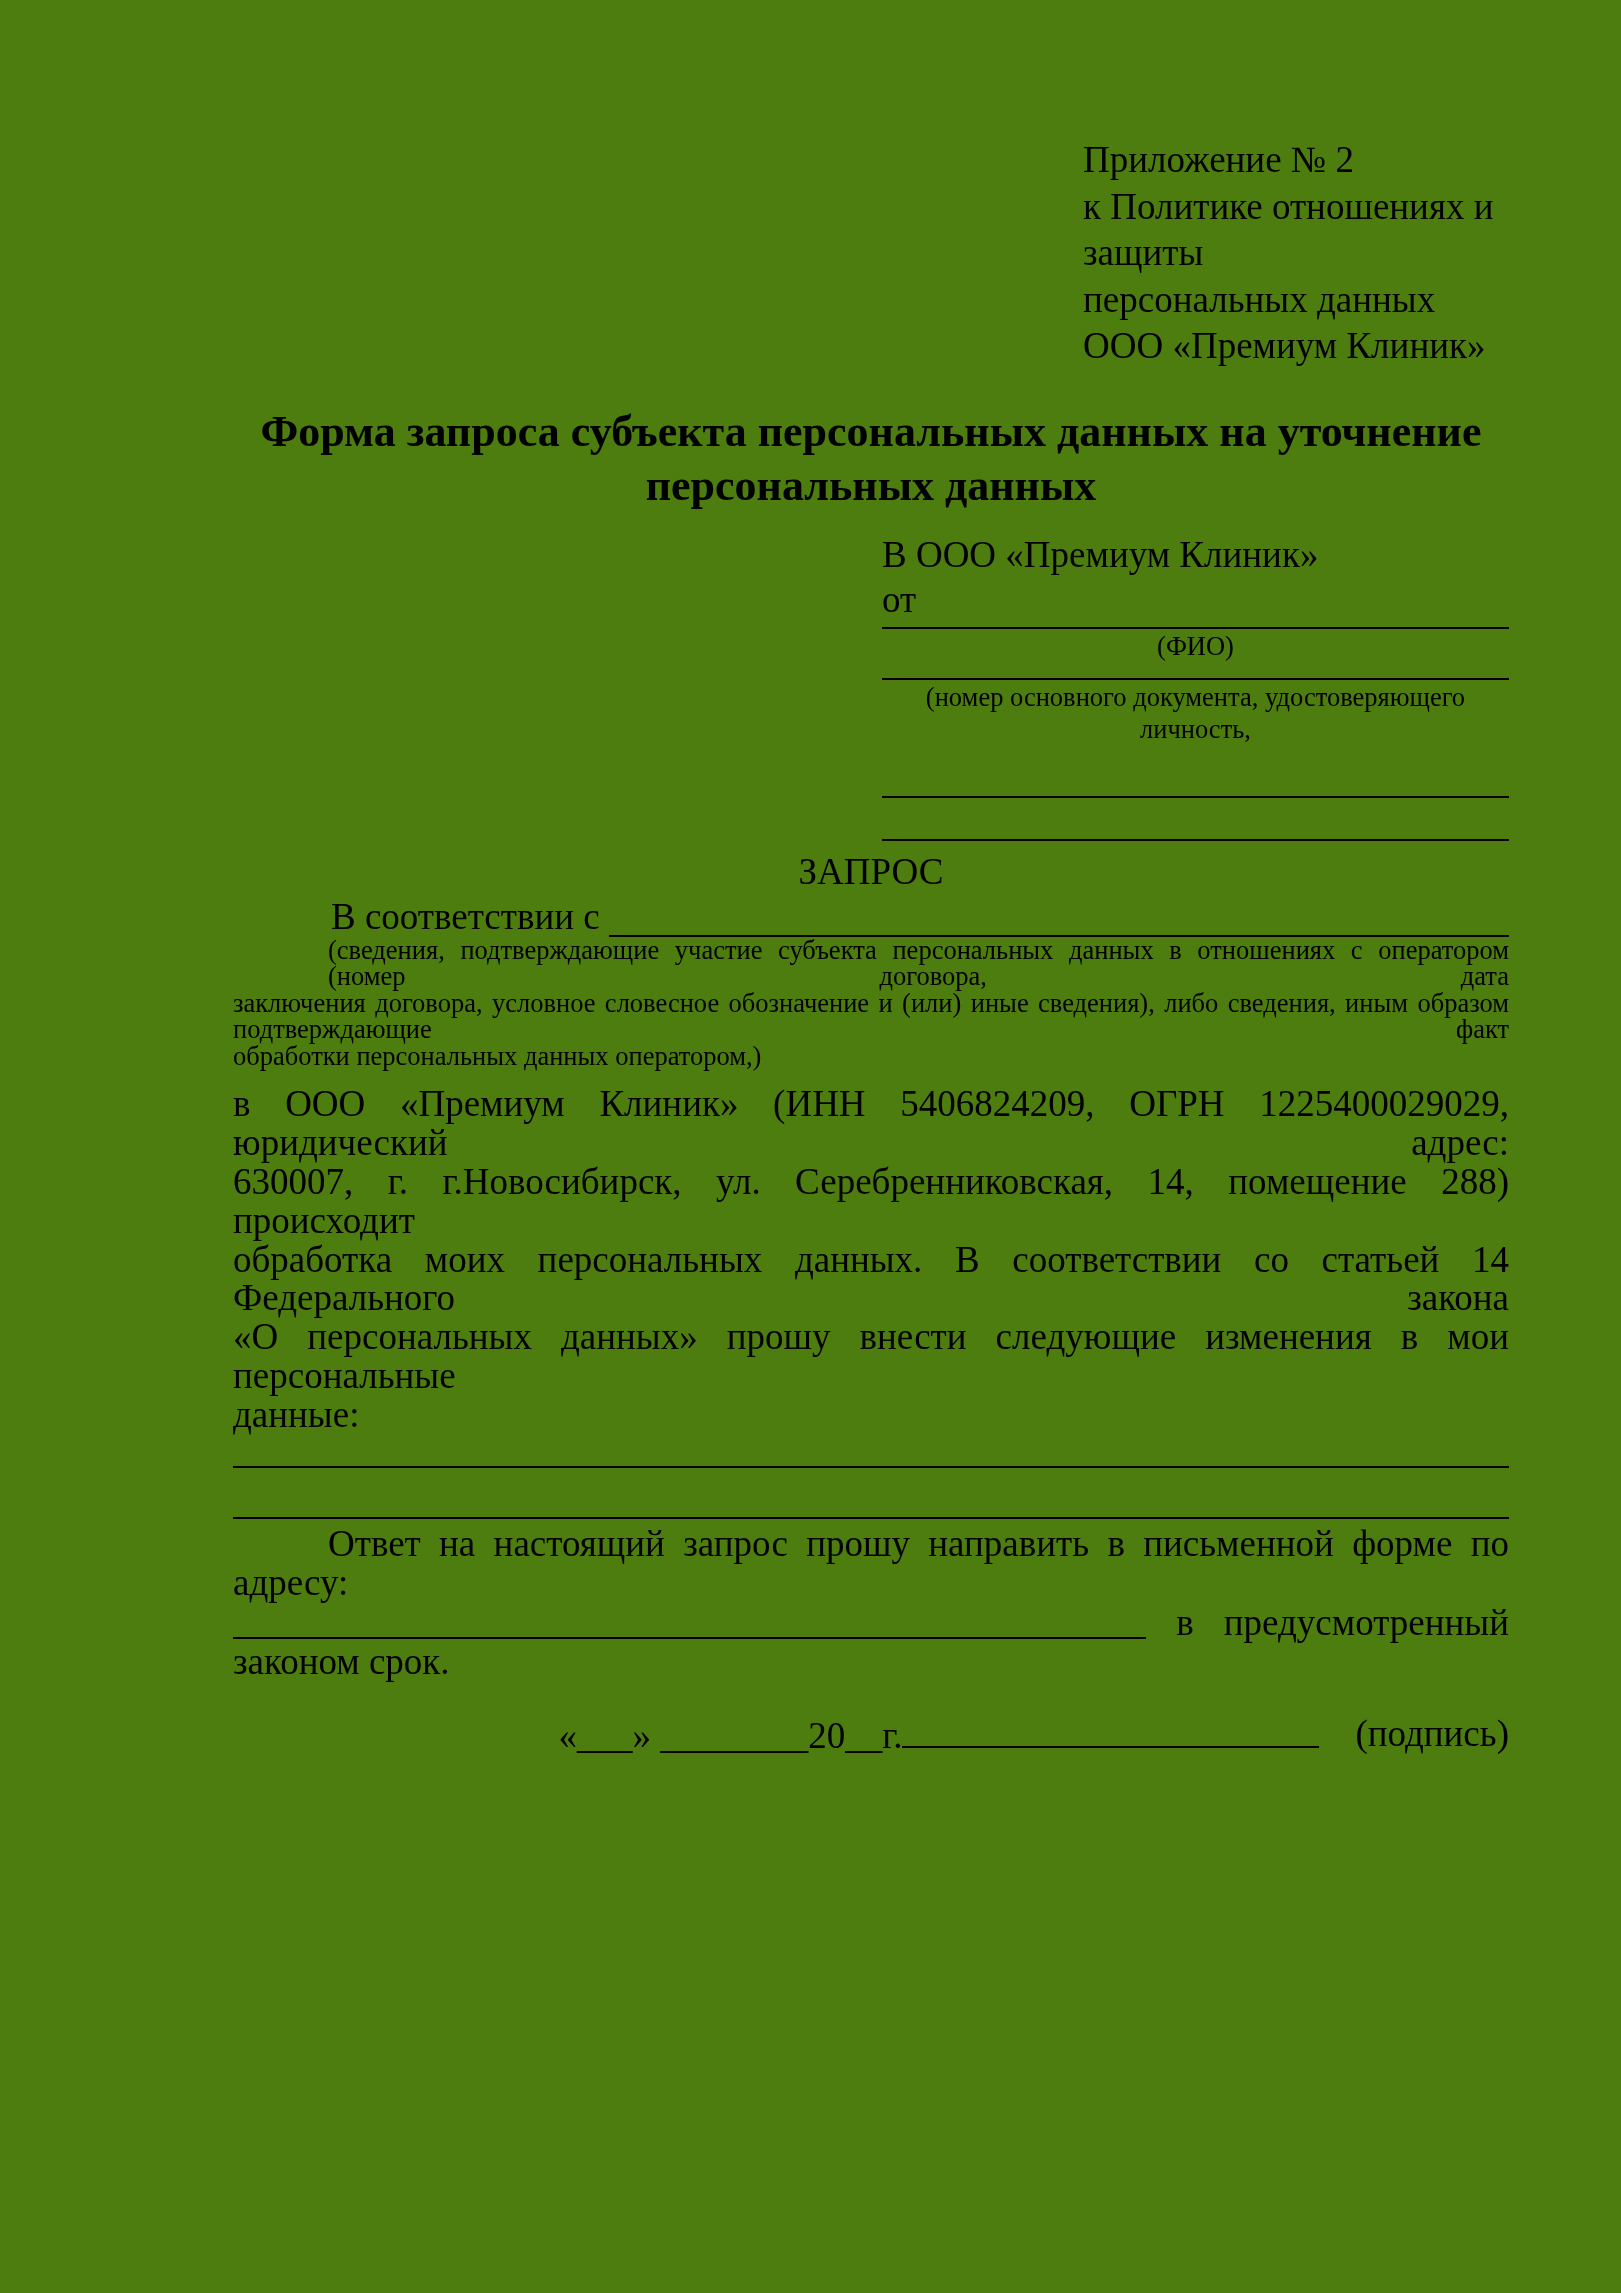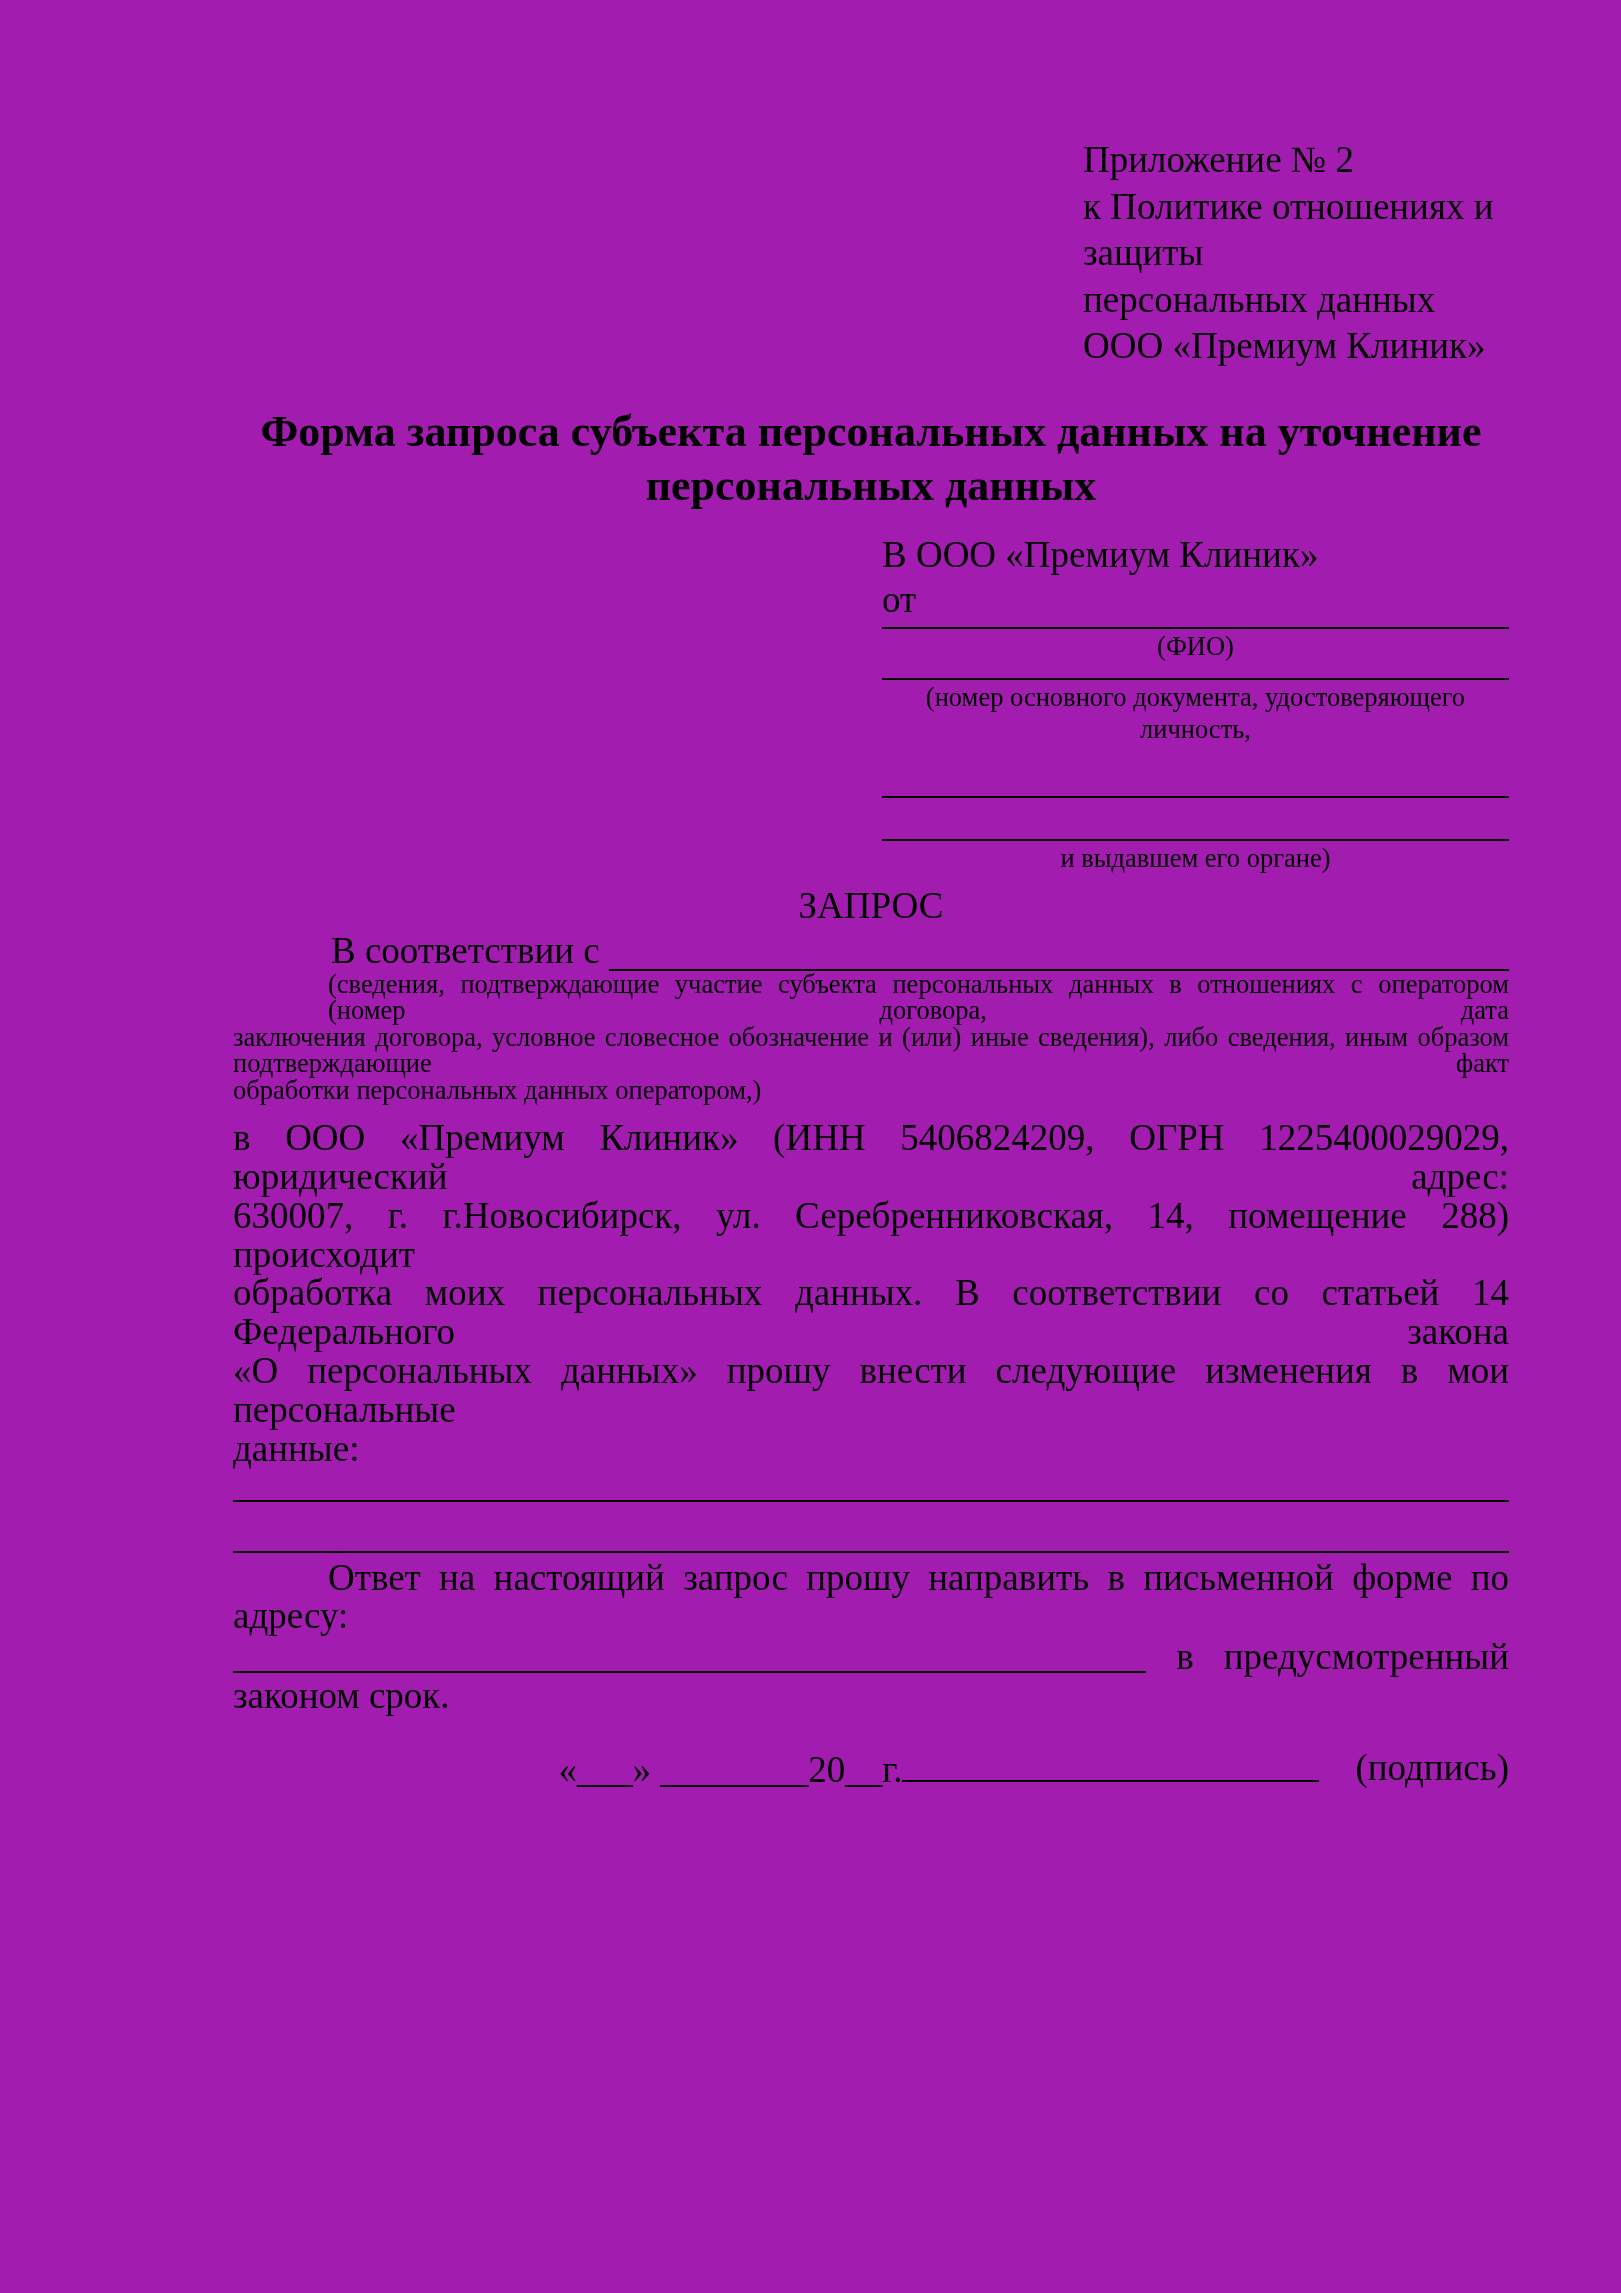--- a/index.html
+++ b/index.html
@@ -1,20 +1,20 @@
 <!DOCTYPE html>
 <html><head>
 <meta charset="utf-8">
 <style>
   html, body { margin: 0; padding: 0; background: #ffffff; }
   .page {
     position: relative;
     width: 1621px;
     height: 2294px;
-    background: #a21caf;
+    background: #4d7c0f;
     color: #000000;
     font-family: "Liberation Serif", "DejaVu Serif", serif;
     font-size: 37px;
     line-height: 1.05;
     box-sizing: border-box;
     padding: 137px 112px 0 233px;
     overflow: hidden;
   }
 
   
@@ -93,21 +93,20 @@
 
     <div class="rule r-fio"></div>
     <div class="cap">(ФИО)</div>
 
     <div class="rule r-doc"></div>
     <div class="cap">(номер основного документа, удостоверяющего личность,</div>
 
     <div class="rule r-date"></div>
 
     <div class="rule r-org"></div>
-    <div class="cap">и выдавшем его органе)</div>
   </div>
 
   <div class="request-heading">ЗАПРОС</div>
 
   <div class="intro-row">
     <span class="prefix">В соответствии с</span>
     <span class="fill"></span>
   </div>
 
   <div class="footnote">

